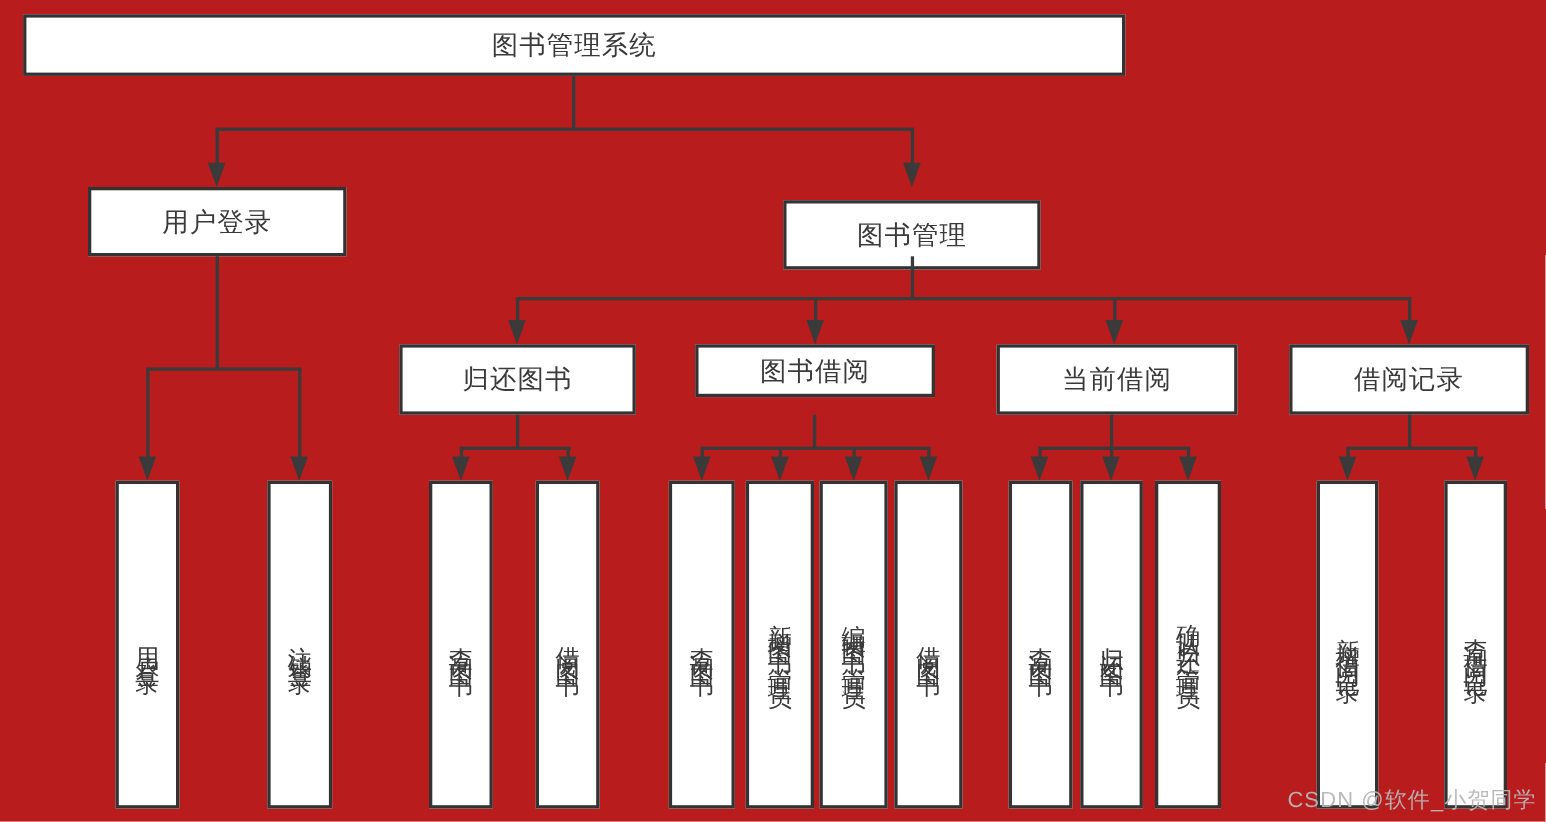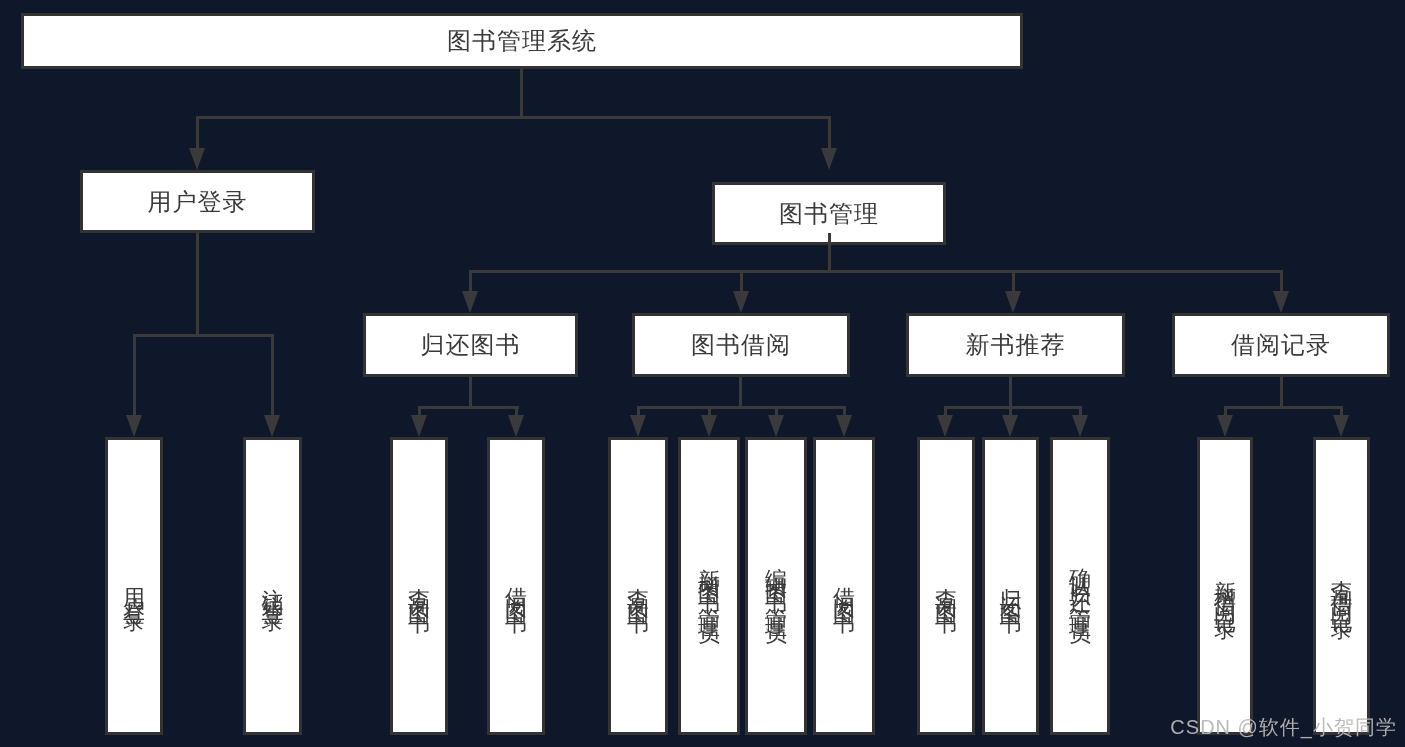--- a/index.html
+++ b/index.html
@@ -5,21 +5,21 @@
   html, body {
     margin: 0;
     padding: 0;
     background: #ffffff;
     font-family: "Liberation Sans", "DejaVu Sans", sans-serif;
   }
   #stage {
     position: relative;
     width: 1405px;
     height: 747px;
-    background: #0f172a;
+    background: #b91c1c;
     overflow: hidden;
   }
   
   .hbox, .vbox {
     position: absolute;
     background: #ffffff;
     border: 3px solid #333333;
     box-sizing: border-box;
     display: flex;
     align-items: center;
@@ -107,25 +107,25 @@
   <div class="line v" style="left:740px; top:271px; height:21px;"></div>
   <div class="arrow" style="left:733px; top:291px;"></div>
   <div class="line v" style="left:1012px; top:271px; height:21px;"></div>
   <div class="arrow" style="left:1005px; top:291px;"></div>
   <div class="line v" style="left:1280px; top:271px; height:21px;"></div>
   <div class="arrow" style="left:1273px; top:291px;"></div>
 
   <div class="hbox" style="left:363px; top:313px; width:215px; height:64px;">
     <span>归还图书</span>
   </div>
-  <div class="hbox" style="left:632px; top:313px; width:218px; height:64px;">
+  <div class="hbox" style="left:632px; top:313px; width:218px; height:48px;">
     <span>图书借阅</span>
   </div>
   <div class="hbox" style="left:906px; top:313px; width:219px; height:64px;">
-    <span>新书推荐</span>
+    <span>当前借阅</span>
   </div>
   <div class="hbox" style="left:1172px; top:313px; width:218px; height:64px;">
     <span>借阅记录</span>
   </div>
 
   <div class="line v" style="left:469px; top:377px; height:31px;"></div>
   <div class="line h" style="left:418px; top:406px; width:101px;"></div>
   <div class="line v" style="left:418px; top:407px; height:10px;"></div>
   <div class="arrow" style="left:411px; top:415px;"></div>
   <div class="line v" style="left:515px; top:407px; height:10px;"></div>

